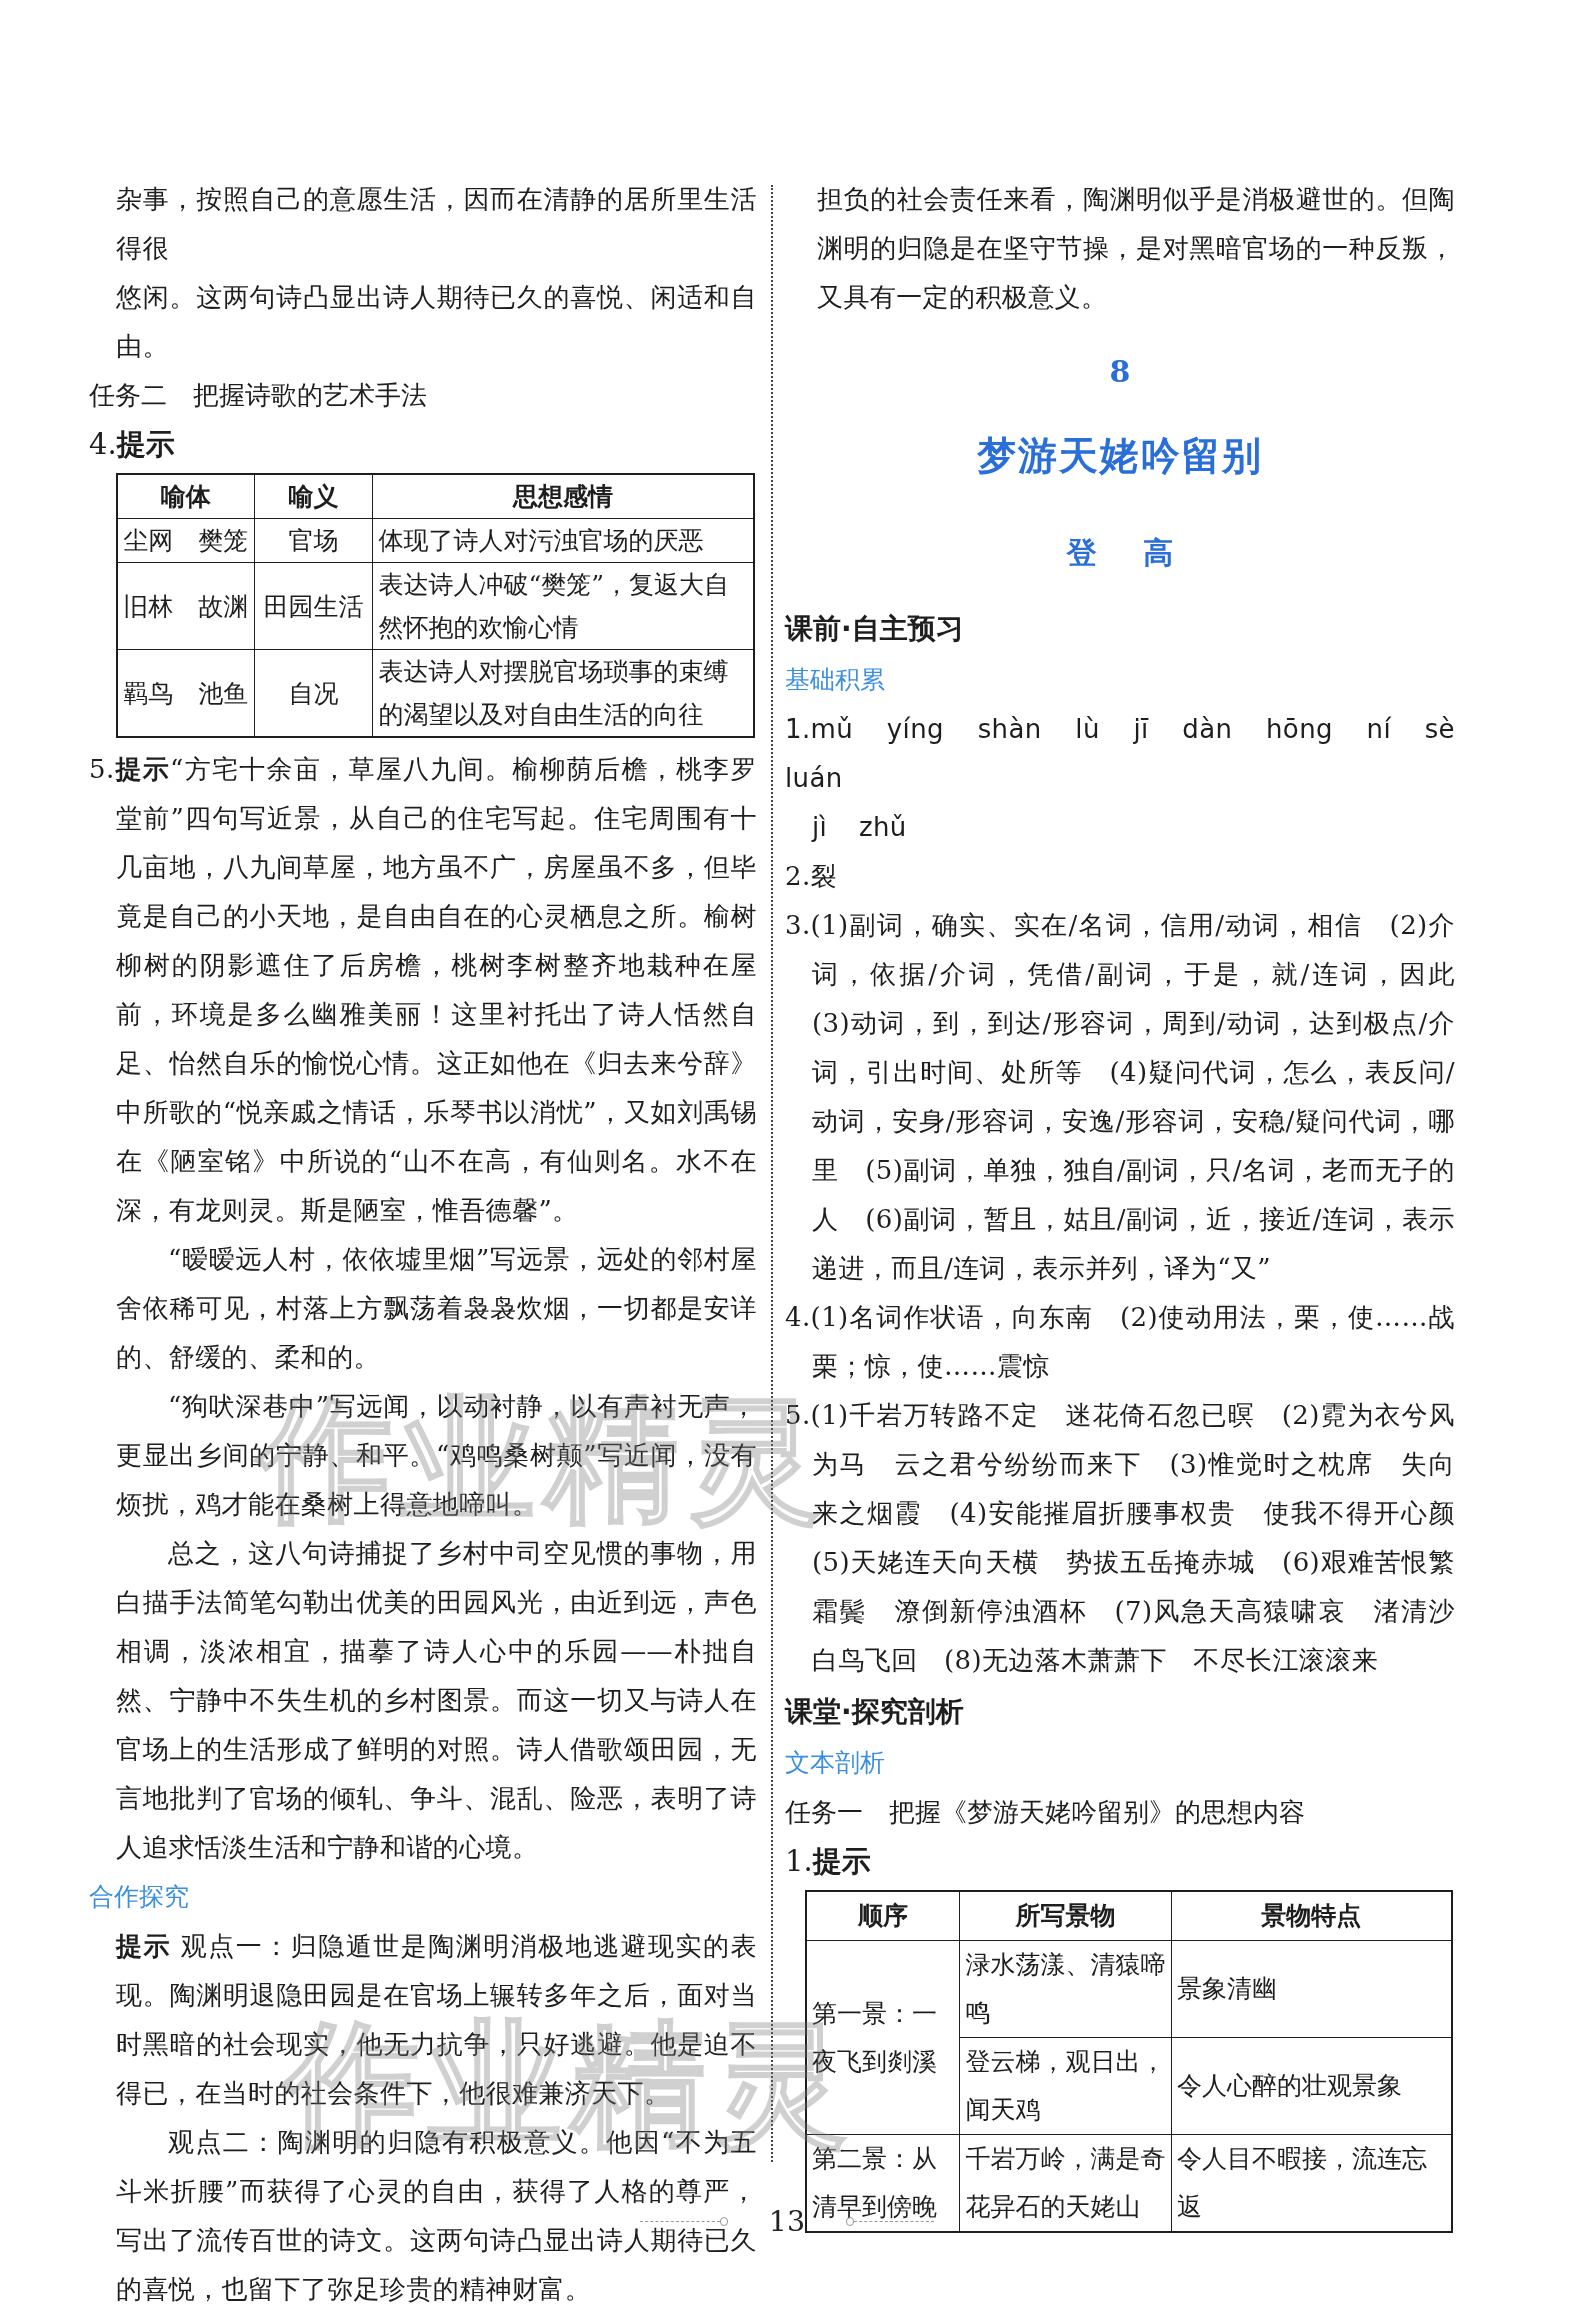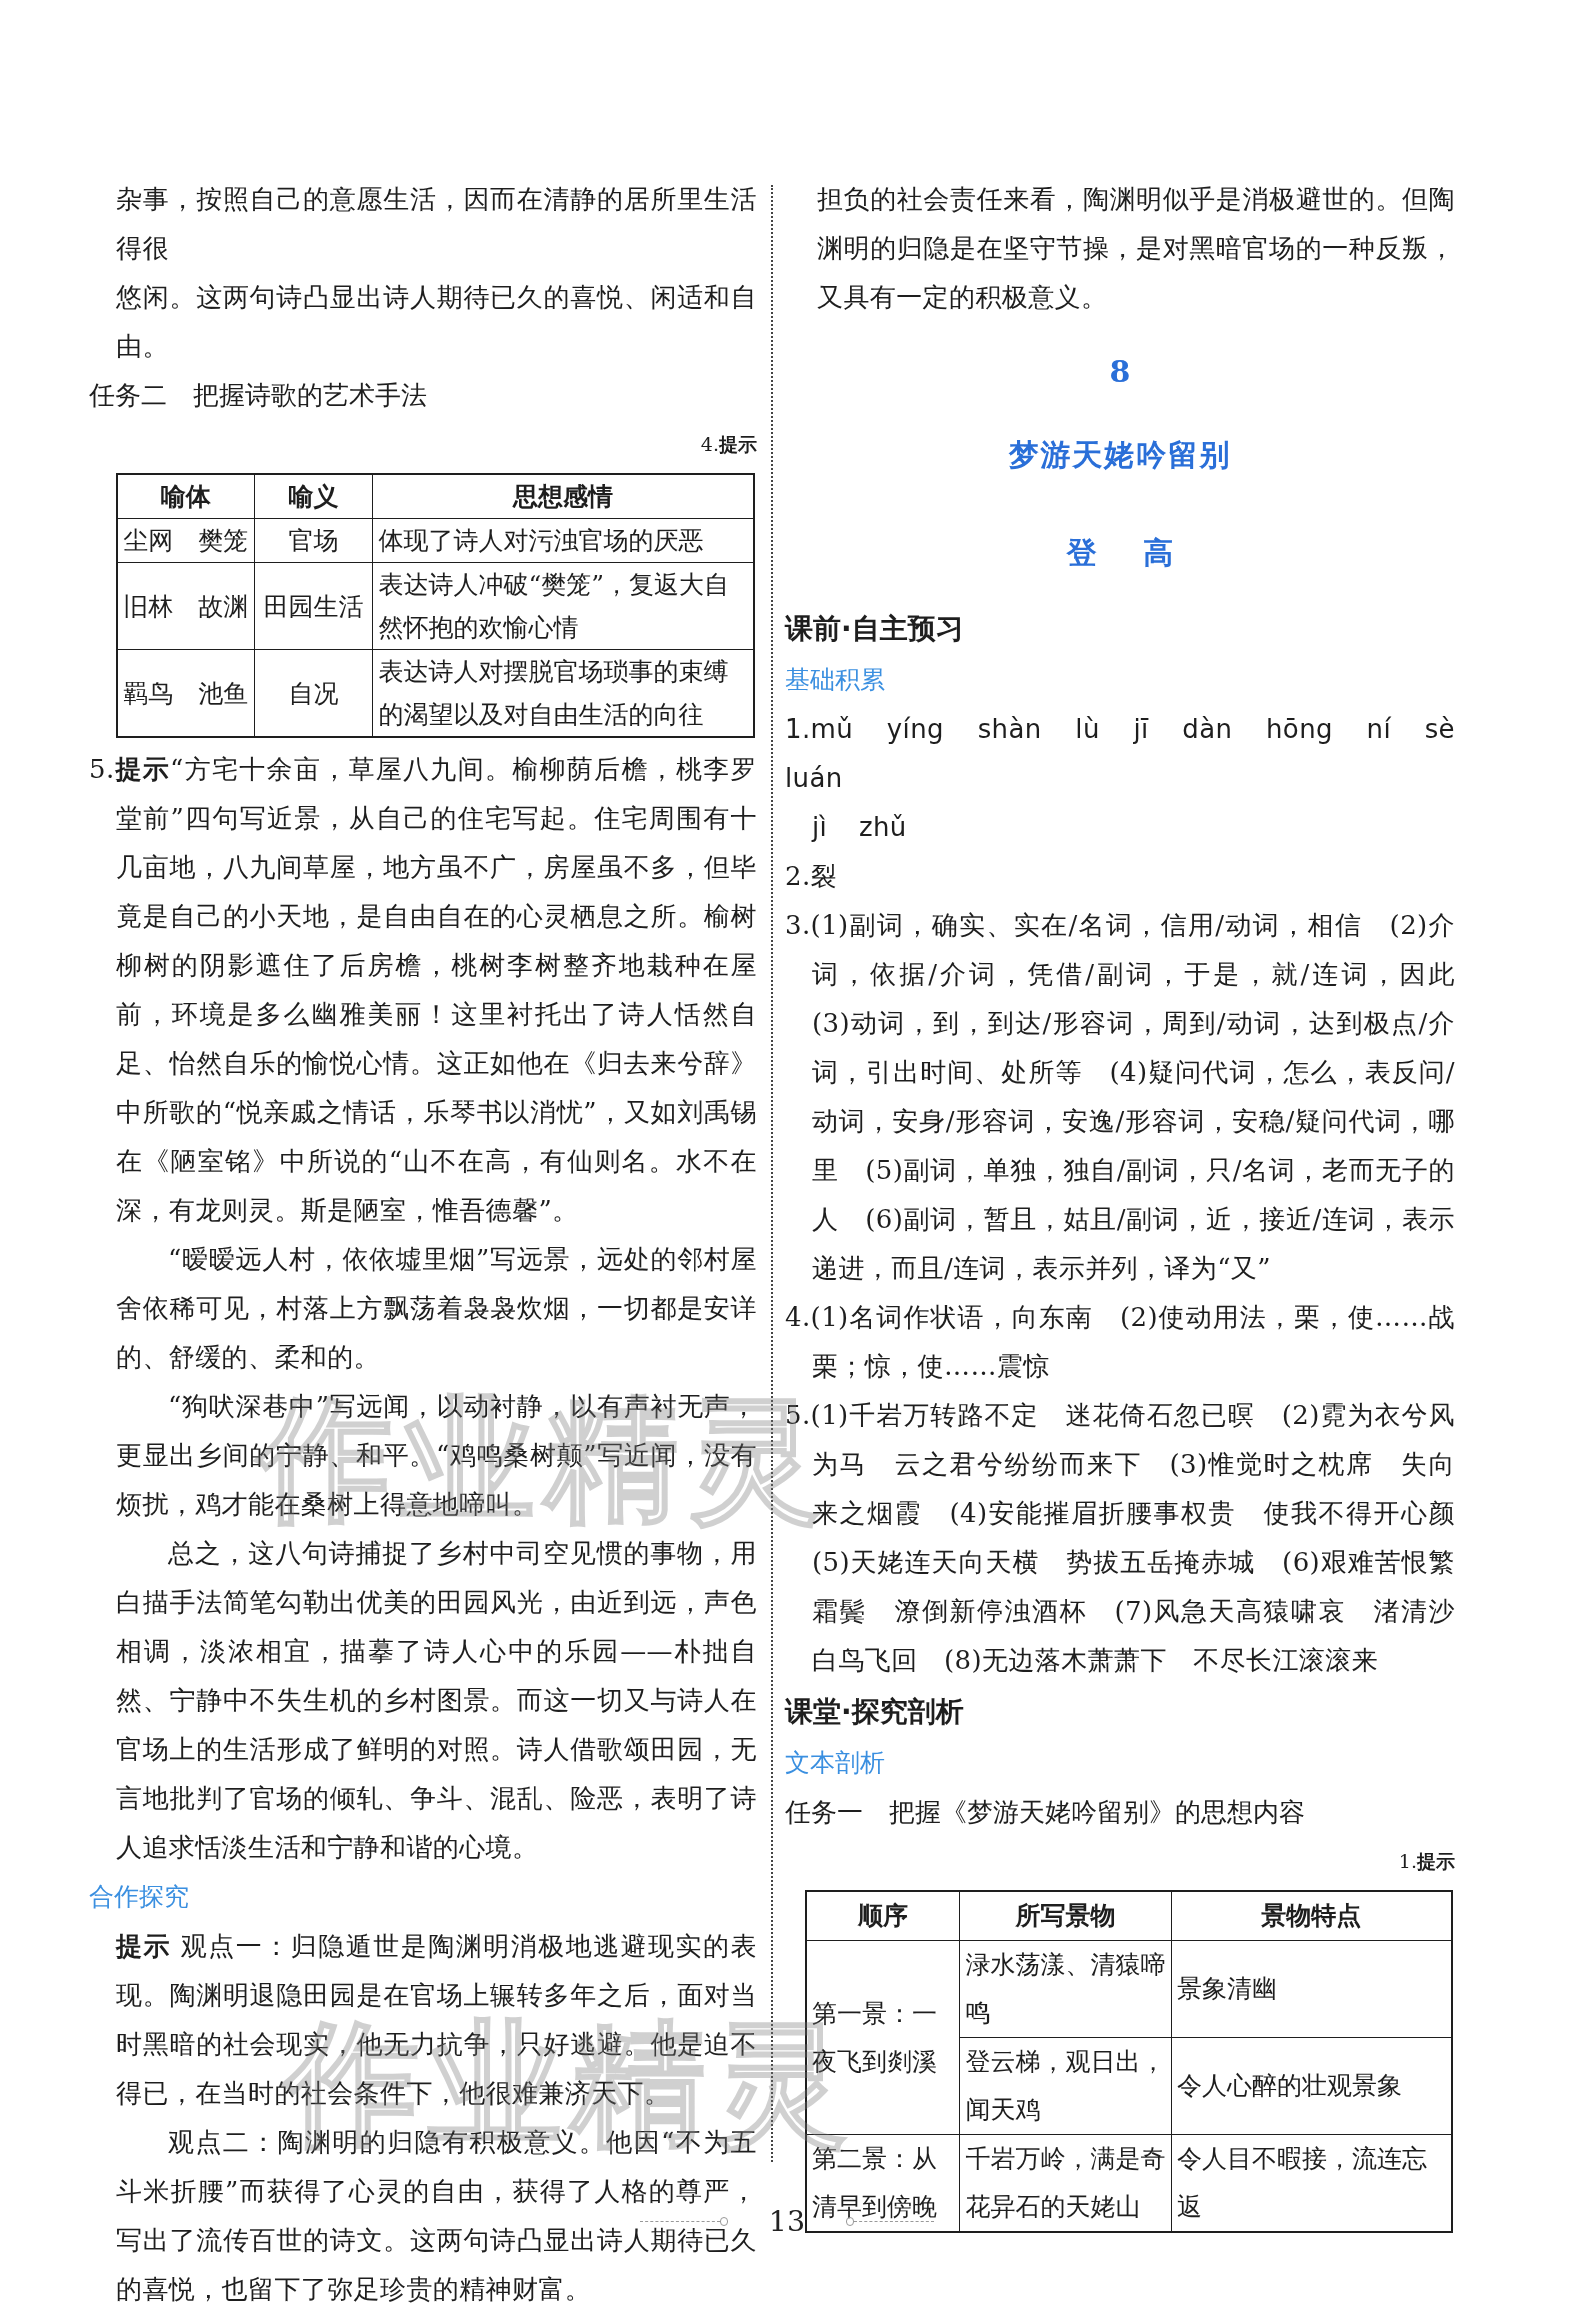--- a/index.html
+++ b/index.html
@@ -15,25 +15,25 @@
   .divider {
     position: absolute; left: 771px; top: 185px; width: 0; height: 1977px;
     border-left: 2.7px dotted #444;
   }
   p, .line { margin: 0; font-size: 26px; line-height: 49px; letter-spacing: 0.4px; }
   .indent { text-indent: 52px; }
   .para { margin: 0; font-size: 26px; line-height: 49px; text-align: justify; letter-spacing: 0.4px; }
   .para.hang { padding-left: 27px; text-indent: -27px; }
   .bold { font-weight: bold; font-family: "DejaVu Sans", "Liberation Sans", sans-serif; }
   .task-title { font-size: 26px; line-height: 49px; font-family: "DejaVu Sans", "Liberation Sans", sans-serif; }
-  .hint-label { font-size: 19px; line-height: 48px; text-align: right; }
+  .hint-label { font-size: 29px; line-height: 48px; }
   .blue-sub { color: #3a8fe0; font-family: "DejaVu Sans", "Liberation Sans", sans-serif; font-size: 25px; line-height: 50px; }
   .section-head { font-family: "DejaVu Sans", "Liberation Sans", sans-serif; font-weight: bold; font-size: 28px; line-height: 53px; }
   .chapter-num { color: #2a6fd8; font-weight: bold; font-size: 30px; text-align: center; margin-top: 16px; height: 68px; line-height: 68px; }
-  .chapter-title { color: #2a6fd8; font-weight: bold; font-size: 30px; text-align: center; height: 98px; line-height: 98px; letter-spacing: 1.8px; }
+  .chapter-title { color: #2a6fd8; font-weight: bold; font-size: 39px; text-align: center; height: 98px; line-height: 98px; letter-spacing: 1.8px; }
   .chapter-sub { color: #2a6fd8; font-weight: bold; font-size: 30px; text-align: center; height: 98px; line-height: 98px; word-spacing: 36px; }
   table { border-collapse: collapse; font-size: 25px; }
   table.t1 { margin-left: 27px; width: 639px; border: 2.7px solid #1e1e1e; }
   table.t1 th, table.t1 td { border: 1.3px solid #1e1e1e; padding: 0 5.3px; line-height: 43px; vertical-align: middle; }
   table.t1 th { font-family: "DejaVu Sans", "Liberation Sans", sans-serif; font-weight: bold; height: 43px; }
   table.t2 { margin-left: 19.6px; width: 648px; border: 2.7px solid #1e1e1e; }
   table.t2 th, table.t2 td { border: 1.3px solid #1e1e1e; padding: 0 5.3px; line-height: 48px; vertical-align: middle; text-align: left; }
   table.t2 th { font-family: "DejaVu Sans", "Liberation Sans", sans-serif; font-weight: bold; height: 43px; text-align: center; }
   .center { text-align: center; }
   .pinyin { font-family: "DejaVu Sans", "Liberation Sans", sans-serif; word-spacing: 23px; }

